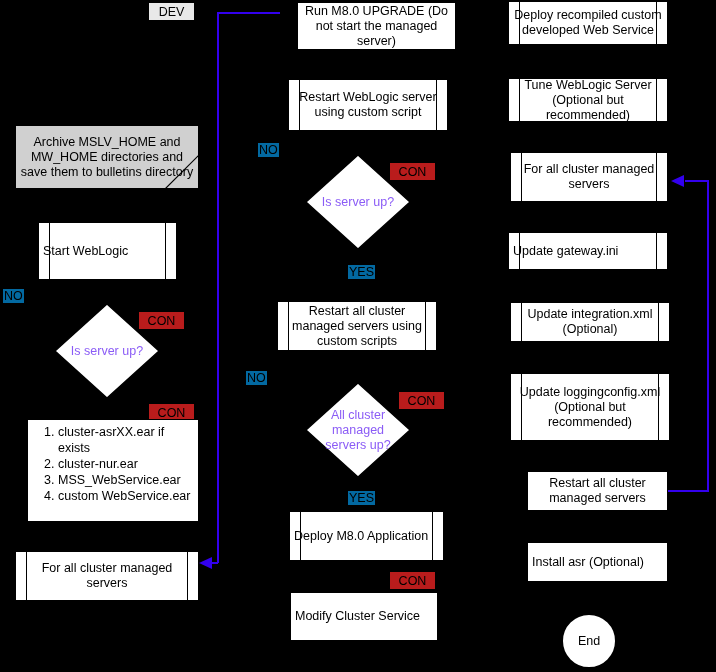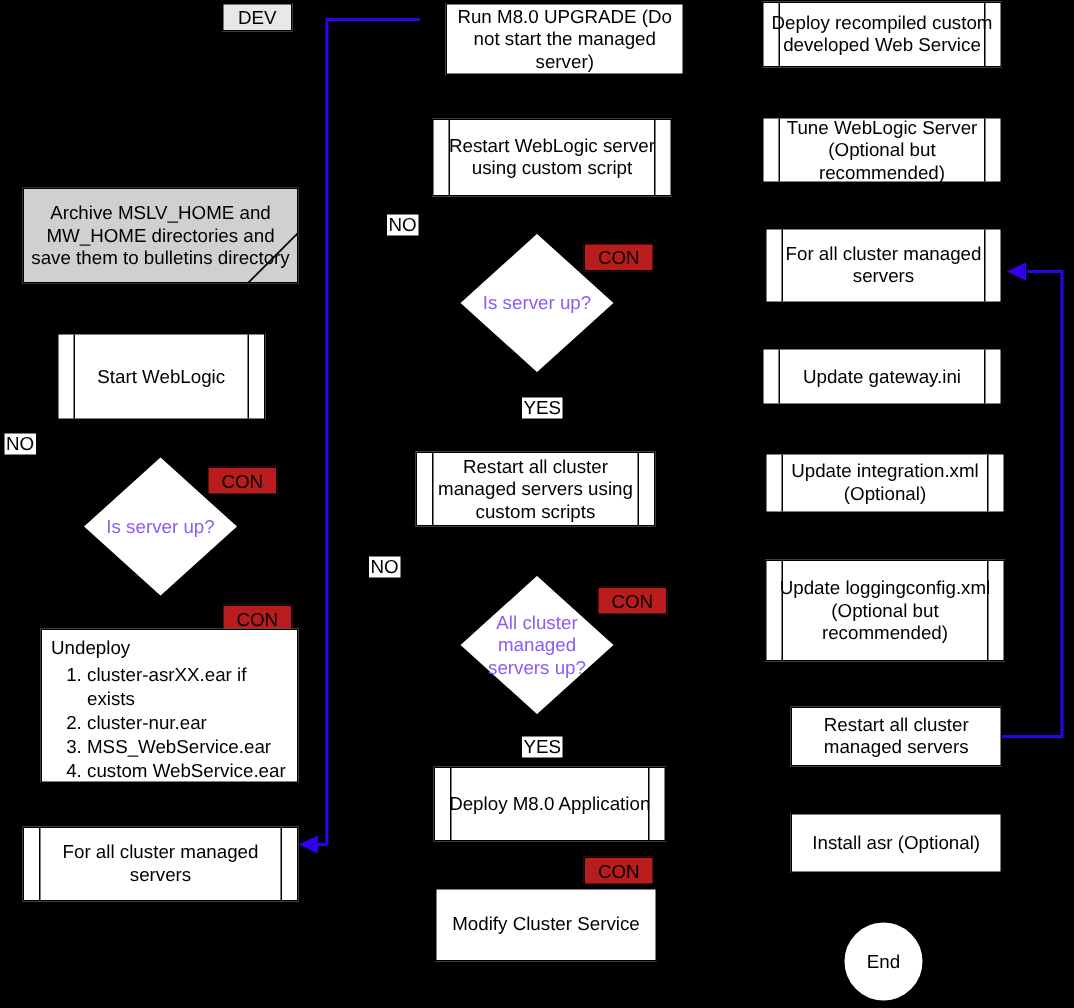--- a/index.html
+++ b/index.html
@@ -16,21 +16,21 @@
     overflow: hidden;
     font-family: "Liberation Sans", sans-serif;
   }
 
   
   .node {
     position: absolute;
     box-sizing: border-box;
     display: flex;
     align-items: center;
-    justify-content: center;
+    justify-content: flex-start;
     text-align: center;
     color: #000000;
     font-size: 12.5px;
     line-height: 15px;
     padding: 2px 4px;
   }
 
   
   .proc {
     background: #ffffff;
@@ -129,21 +129,21 @@
     border: 1px solid #000000;
     font-size: 12.5px;
     color: #000000;
     background: #b91c1c;
   }
   .tag.dev { background: #e8e8e8; }
 
   
   .edgelabel {
     position: absolute;
-    background: #ffffff;
+    background: #0369a1;
     color: #000000;
     font-size: 12.5px;
     line-height: 14px;
     padding: 0 1px;
     white-space: nowrap;
   }
 
   
   .conn { position: absolute; pointer-events: none; }
   .conn svg { display: block; overflow: visible; }
@@ -186,21 +186,20 @@
   <div class="diamond" style="left:54px; top:303px; width:106px; height:96px;">
     <svg width="106" height="96" viewBox="0 0 106 96">
       <polygon points="53,1 105,48 53,95 1,48" fill="#ffffff" stroke="#000000" stroke-width="1.4"></polygon>
     </svg>
     <div class="dtext">Is server up?</div>
   </div>
 
   <div class="tag" style="left:148px; top:403px; width:47px; height:19px;">CON</div>
 
   <div class="listbox proc" style="left:27px; top:419px; width:172px; height:103px;">
-    <div class="caption">Undeploy</div>
     <ol>
       <li>cluster-asrXX.ear if exists</li>
       <li>cluster-nur.ear</li>
       <li>MSS_WebService.ear</li>
       <li>custom WebService.ear</li>
     </ol>
   </div>
 
   <div class="node pre" style="left:15px; top:551px; width:184px; height:50px;">
     <span>For all cluster managed servers</span>

